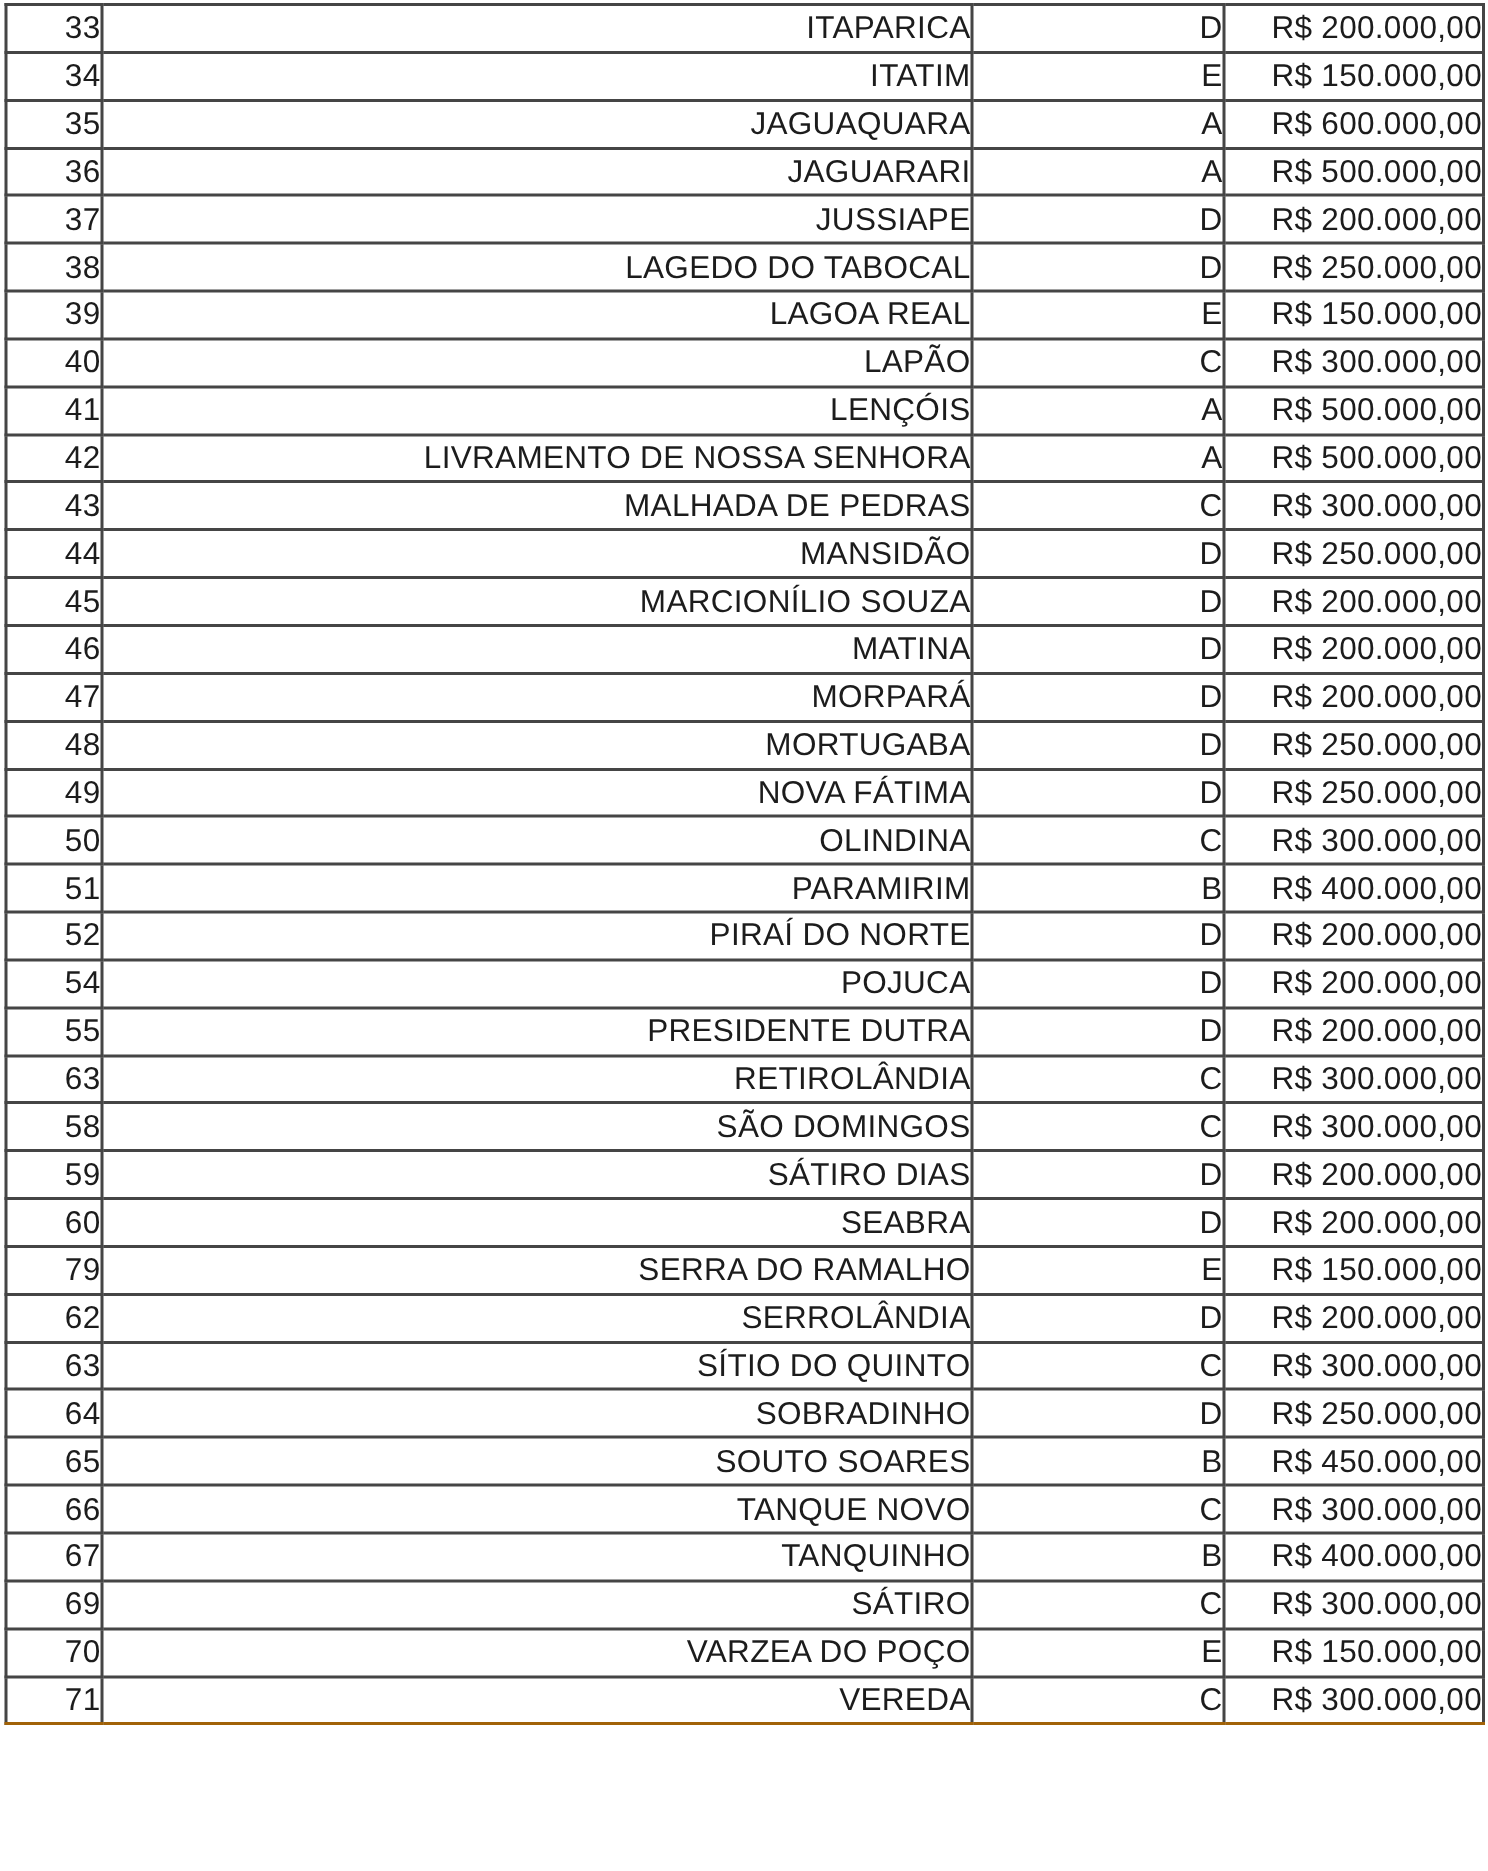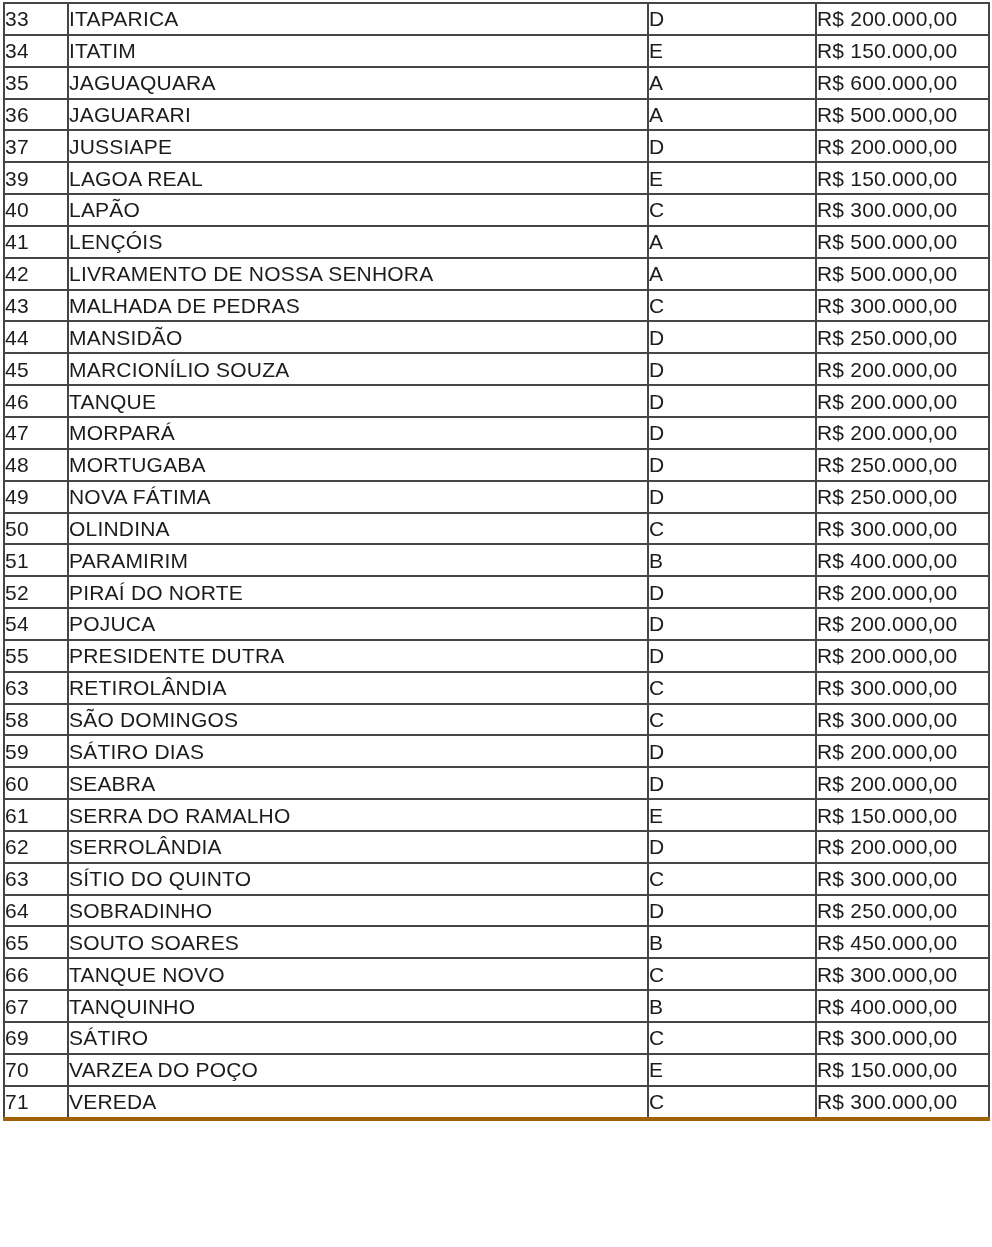--- a/index.html
+++ b/index.html
@@ -17,35 +17,36 @@
     width: 992px;
     height: 1247px;
     background: #ffffff;
     position: relative;
   }
   table.doc-table {
     border-collapse: collapse;
     table-layout: fixed;
     width: 985px;
     margin: 2px 0 0 3px;
+    text-align: right;
   }
   table.doc-table td {
     border: 2px solid #454545;
     padding: 0;
     height: 29.85px;
     vertical-align: middle;
     font-size: 21px;
     line-height: 1;
     color: #1c1c1c;
     white-space: nowrap;
     overflow: hidden;
     letter-spacing: 0.2px;
   }
   table.doc-table tr:last-child td {
-    border-bottom: 4px solid #a16207;
+    border-bottom: 2px solid #a16207;
   }
   td.c-num  { padding-left: 8px;  }
   td.c-name { padding-left: 11px; }
   td.c-cat  { padding-left: 9px;  }
   td.c-val  { padding-left: 12px; margin-left: 24px; }
   col.w-num  { width: 64px;  }
   col.w-name { width: 580px; }
   col.w-cat  { width: 168px; }
   col.w-val  { width: 173px; }
 </style>
@@ -89,20 +90,26 @@
     <td class="c-val">R$ 500.000,00</td>
   </tr>
 
   <tr>
     <td class="c-num">37</td>
     <td class="c-name">JUSSIAPE</td>
     <td class="c-cat">D</td>
     <td class="c-val">R$ 200.000,00</td>
   </tr>
 
+  <tr>
+    <td class="c-num">38</td>
+    <td class="c-name">LAGEDO DO TABOCAL</td>
+    <td class="c-cat">D</td>
+    <td class="c-val">R$ 250.000,00</td>
+  </tr>
 
   <tr>
     <td class="c-num">39</td>
     <td class="c-name">LAGOA REAL</td>
     <td class="c-cat">E</td>
     <td class="c-val">R$ 150.000,00</td>
   </tr>
 
   <tr>
     <td class="c-num">40</td>
@@ -141,21 +148,21 @@
 
   <tr>
     <td class="c-num">45</td>
     <td class="c-name">MARCIONÍLIO SOUZA</td>
     <td class="c-cat">D</td>
     <td class="c-val">R$ 200.000,00</td>
   </tr>
 
   <tr>
     <td class="c-num">46</td>
-    <td class="c-name">TANQUE</td>
+    <td class="c-name">MATINA</td>
     <td class="c-cat">D</td>
     <td class="c-val">R$ 200.000,00</td>
   </tr>
 
   <tr>
     <td class="c-num">47</td>
     <td class="c-name">MORPARÁ</td>
     <td class="c-cat">D</td>
     <td class="c-val">R$ 200.000,00</td>
   </tr>
@@ -233,21 +240,21 @@
   </tr>
 
   <tr>
     <td class="c-num">60</td>
     <td class="c-name">SEABRA</td>
     <td class="c-cat">D</td>
     <td class="c-val">R$ 200.000,00</td>
   </tr>
 
   <tr>
-    <td class="c-num">61</td>
+    <td class="c-num">79</td>
     <td class="c-name">SERRA DO RAMALHO</td>
     <td class="c-cat">E</td>
     <td class="c-val">R$ 150.000,00</td>
   </tr>
 
   <tr>
     <td class="c-num">62</td>
     <td class="c-name">SERROLÂNDIA</td>
     <td class="c-cat">D</td>
     <td class="c-val">R$ 200.000,00</td>

